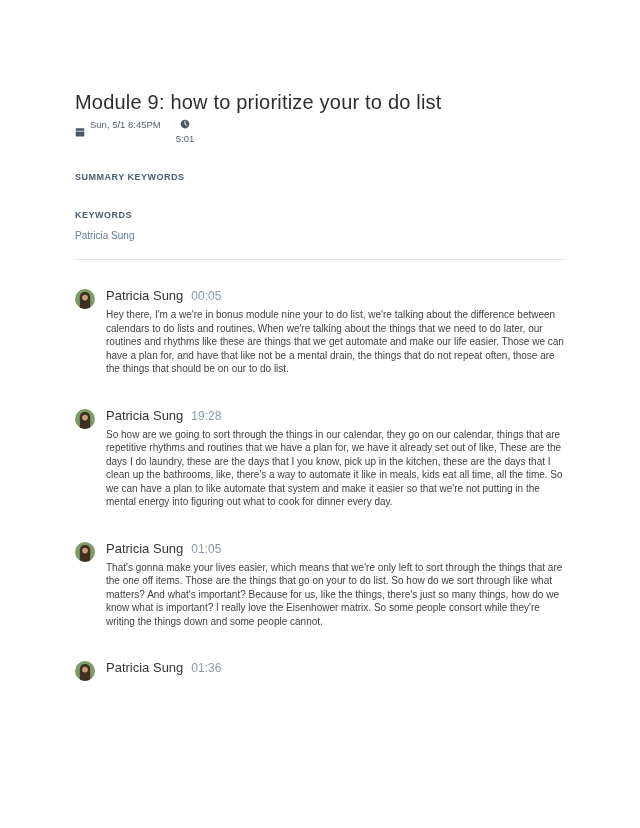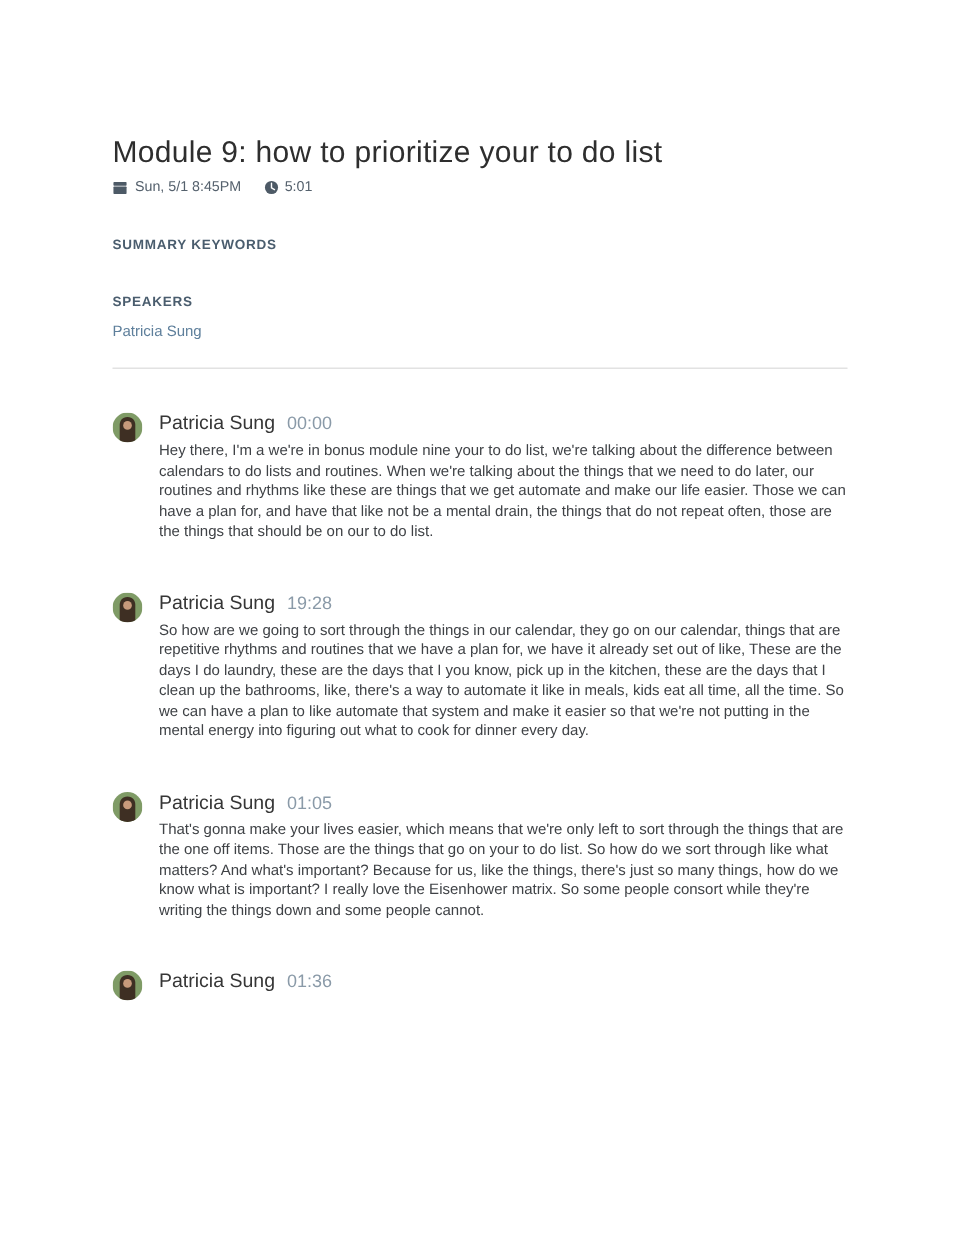--- a/index.html
+++ b/index.html
@@ -24,21 +24,21 @@
     color: #2e2e2e;
     letter-spacing: 0.2px;
   }
   .meta-row {
     margin-top: 5px;
     display: flex;
     gap: 5px;
     font-size: 9.5px;
     color: #55616d;
   }
-  .meta-row .meta-duration-group { margin-left: 10px; display: flex; align-items: center; gap: 4px; }
+  .meta-row .meta-duration-group { margin-left: 10px; display: flex; align-items: center; gap: 4px; flex-direction: column; }
   .meta-icon { display: inline-flex; align-items: center; }
   .section-label {
     margin-top: 28px;
     font-size: 9px;
     font-weight: 700;
     letter-spacing: 0.5px;
     color: #4a5d6e;
   }
   .keywords-text {
     margin-top: 9px;
@@ -117,39 +117,39 @@
           <circle cx="8" cy="8" r="7" fill="#4d5a66"></circle>
           <path d="M8 3.5v4.8l3.2 1.9" stroke="#ffffff" stroke-width="1.5" fill="none" stroke-linecap="round"></path>
         </svg>
       </span>
       <span>5:01</span>
     </span>
   </div>
 
   <div class="section-label">SUMMARY KEYWORDS</div>
 
-  <div class="section-label">SPEAKERS</div>
+  <div class="section-label">KEYWORDS</div>
   <div class="speakers-names">Patricia Sung</div>
 
   <div class="divider"></div>
 
   <div class="transcript">
 
     <div class="entry">
       <span class="avatar">
         <svg width="20" height="20" viewBox="0 0 20 20">
           <rect width="20" height="20" fill="#7f9b66"></rect>
           <path d="M10 3c-3.6 0-5.2 2.6-5.2 5.4V20h10.4V8.4C15.2 5.6 13.6 3 10 3z" fill="#3e2f23"></path>
           <circle cx="10" cy="8.6" r="2.9" fill="#c79a7b"></circle>
         </svg>
       </span>
       <div class="entry-body">
         <div class="name-row">
           <span class="speaker-name">Patricia Sung</span>
-          <span class="timestamp">00:00</span>
+          <span class="timestamp">00:05</span>
         </div>
         <div class="utterance">Hey there, I'm a we're in bonus module nine your to do list, we're talking about the difference between calendars to do lists and routines. When we're talking about the things that we need to do later, our routines and rhythms like these are things that we get automate and make our life easier. Those we can have a plan for, and have that like not be a mental drain, the things that do not repeat often, those are the things that should be on our to do list.</div>
       </div>
     </div>
 
     <div class="entry">
       <span class="avatar">
         <svg width="20" height="20" viewBox="0 0 20 20">
           <rect width="20" height="20" fill="#7f9b66"></rect>
           <path d="M10 3c-3.6 0-5.2 2.6-5.2 5.4V20h10.4V8.4C15.2 5.6 13.6 3 10 3z" fill="#3e2f23"></path>

